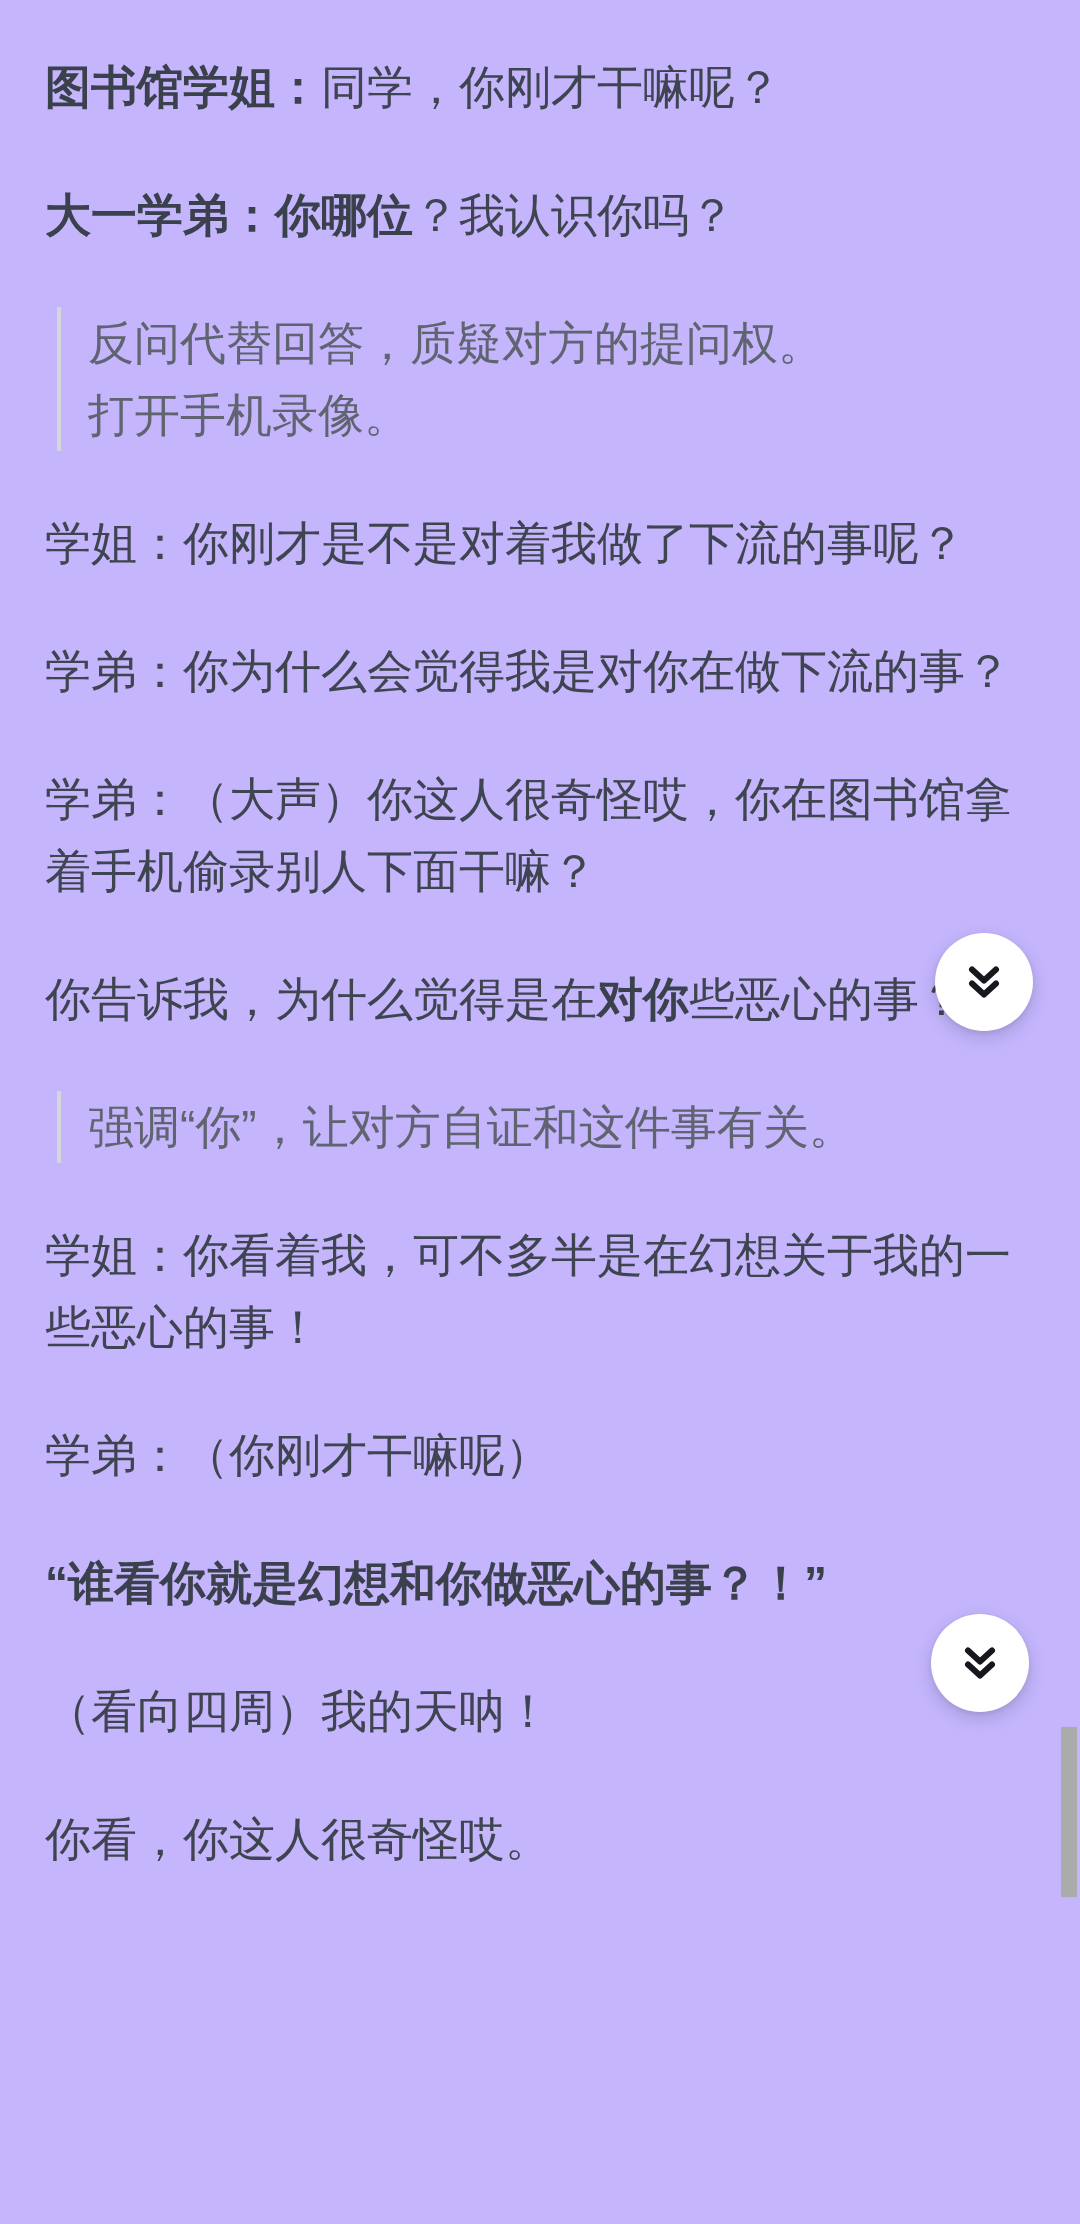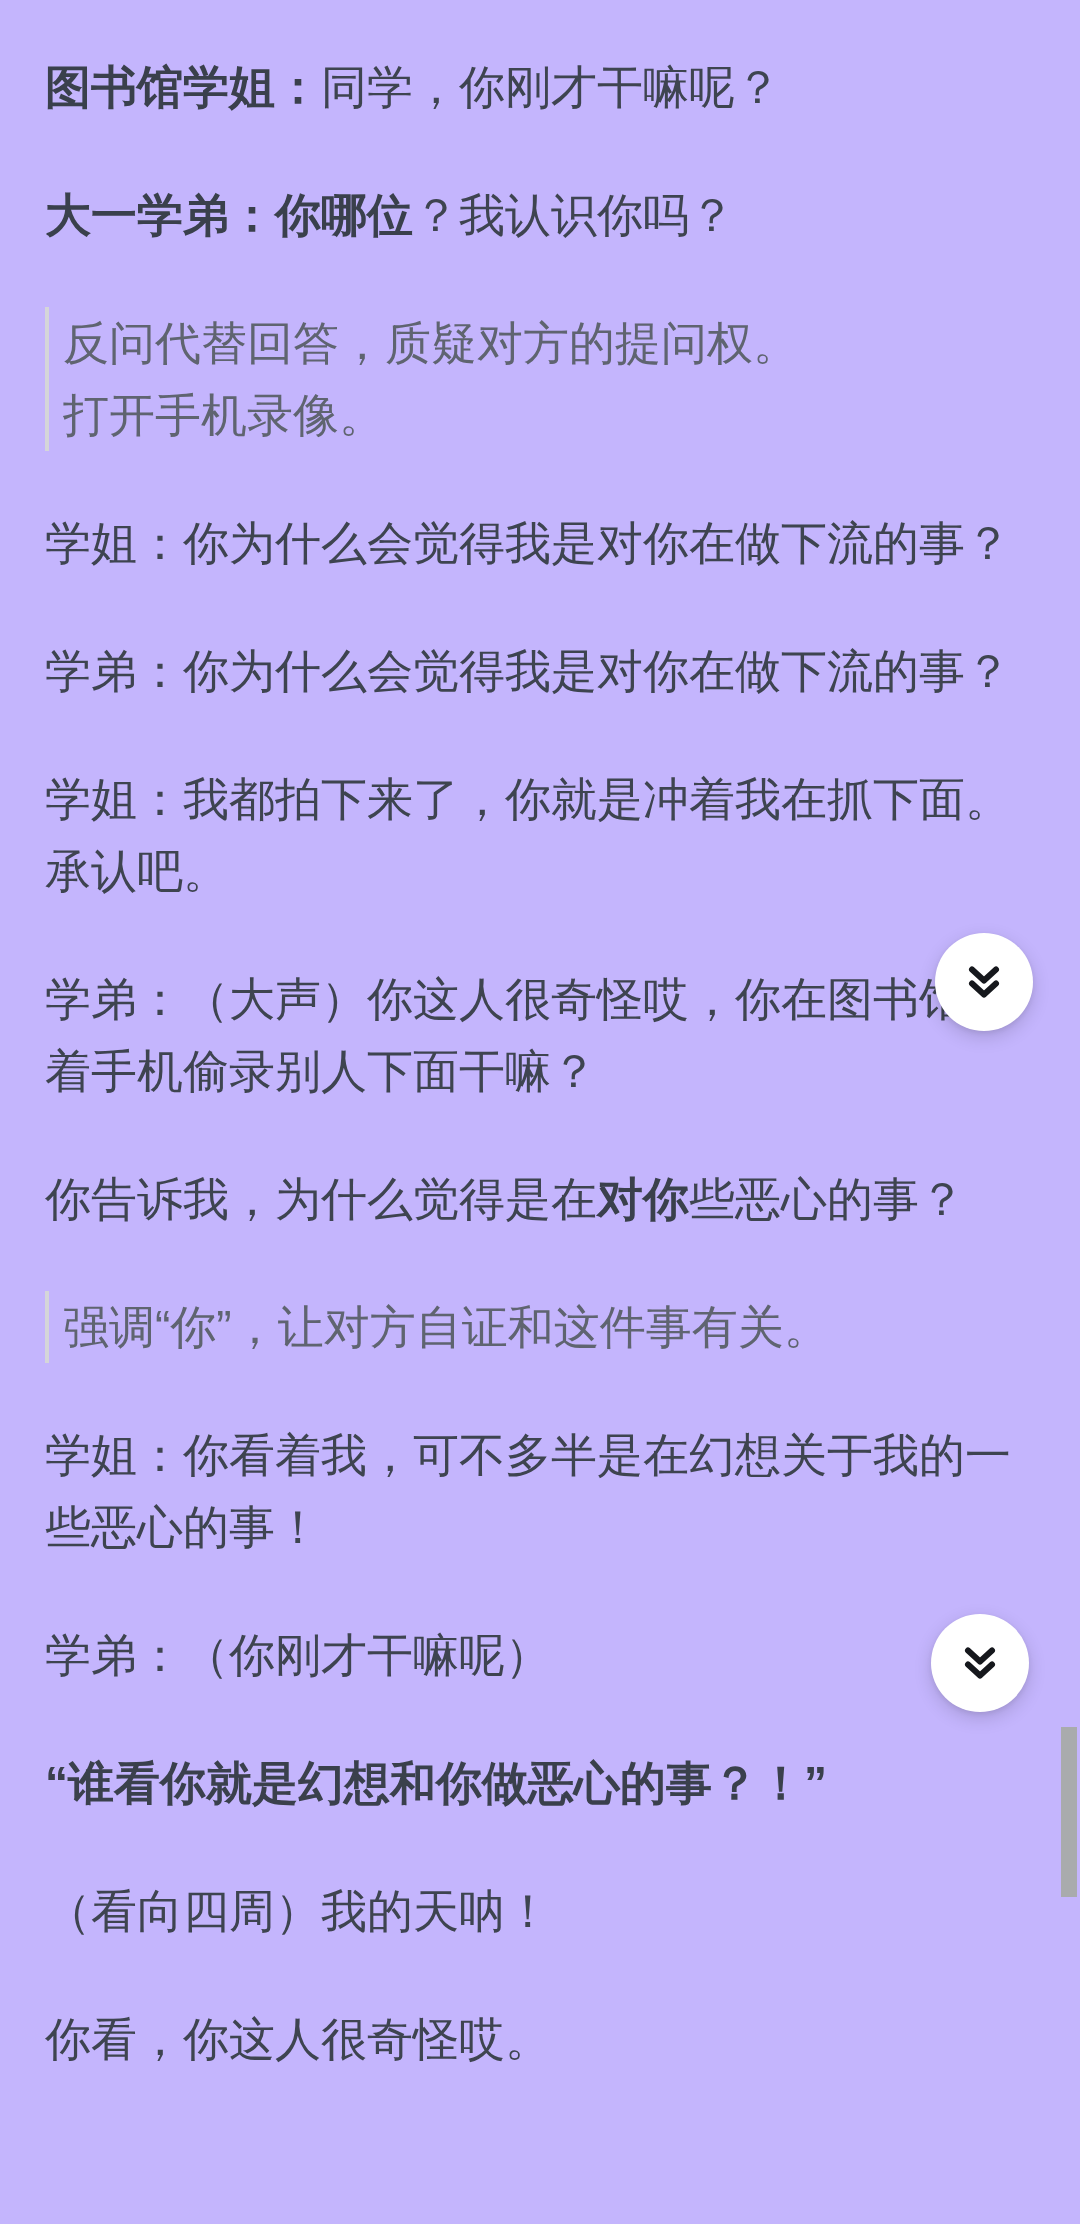--- a/index.html
+++ b/index.html
@@ -20,22 +20,22 @@
     letter-spacing: 0;
   }
   .para {
     margin: 56px 0;
     white-space: pre-line;
     font-weight: 400;
   }
   .content > :first-child { margin-top: 0; }
   .para strong, .para b { font-weight: 700; color: #3a404c; }
   .quote {
-    margin: 56px 0;
-    padding-left: 14px;
+    margin: 56px 12px;
+    padding-left: 27px;
     border-left: 4px solid #d5d6d9;
     color: #5f6470;
     white-space: pre-line;
     font-weight: 400;
   }
   .float-btn {
     position: absolute;
     width: 98px;
     height: 98px;
     border-radius: 50%;
@@ -66,26 +66,24 @@
 
   <article class="content">
 
     <p class="para"><strong>图书馆学姐：</strong><span>同学，你刚才干嘛呢？</span></p>
 
     <p class="para"><strong>大一学弟：你哪位</strong><span>？我认识你吗？</span></p>
 
     <blockquote class="quote"><span>反问代替回答，质疑对方的提问权。
 打开手机录像。</span></blockquote>
 
-    <p class="para"><span>学姐：你为什么会觉得我是对你在做下流的事？</span></p>
+    <p class="para"><span>学姐：你刚才是不是对着我做了下流的事呢？</span></p>
 
     <p class="para"><span>学弟：你为什么会觉得我是对你在做下流的事？</span></p>
 
-    <p class="para"><span>学姐：我都拍下来了，你就是冲着我在抓下面。
-承认吧。</span></p>
 
     <p class="para"><span>学弟：（大声）你这人很奇怪哎，你在图书馆拿
 着手机偷录别人下面干嘛？</span></p>
 
     <p class="para"><span>你告诉我，为什么觉得是在</span><strong>对你</strong><span>些恶心的事？</span></p>
 
     <blockquote class="quote"><span>强调“你”，让对方自证和这件事有关。</span></blockquote>
 
     <p class="para"><span>学姐：你看着我，可不多半是在幻想关于我的一
 些恶心的事！</span></p>

